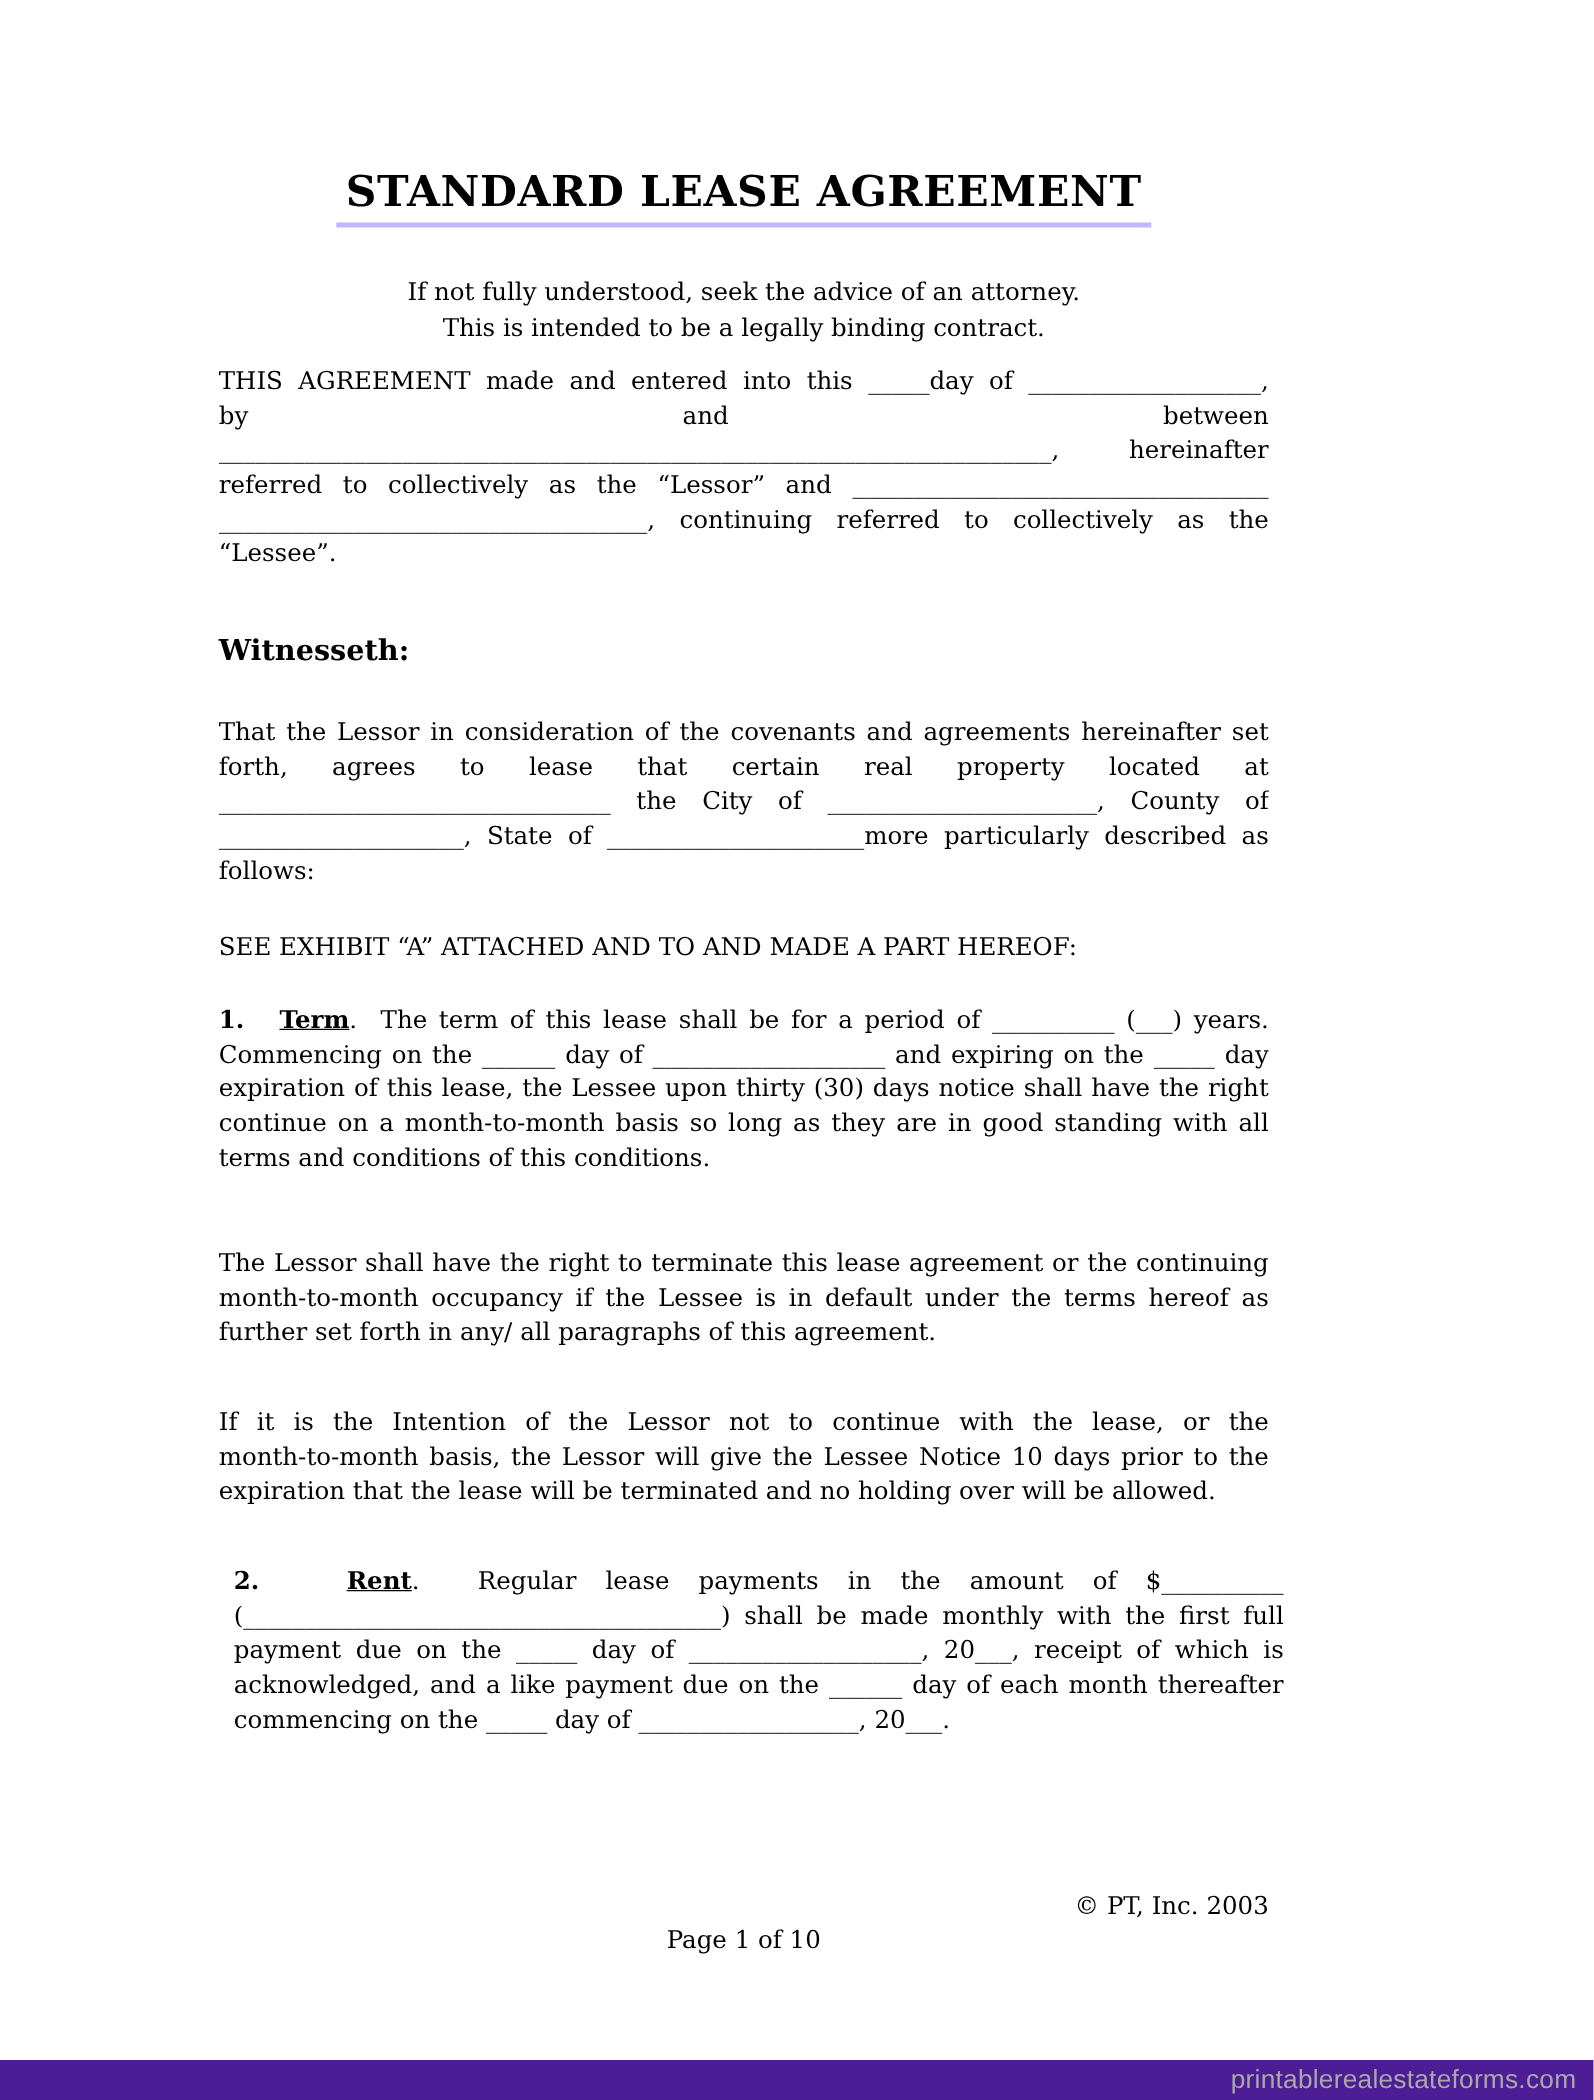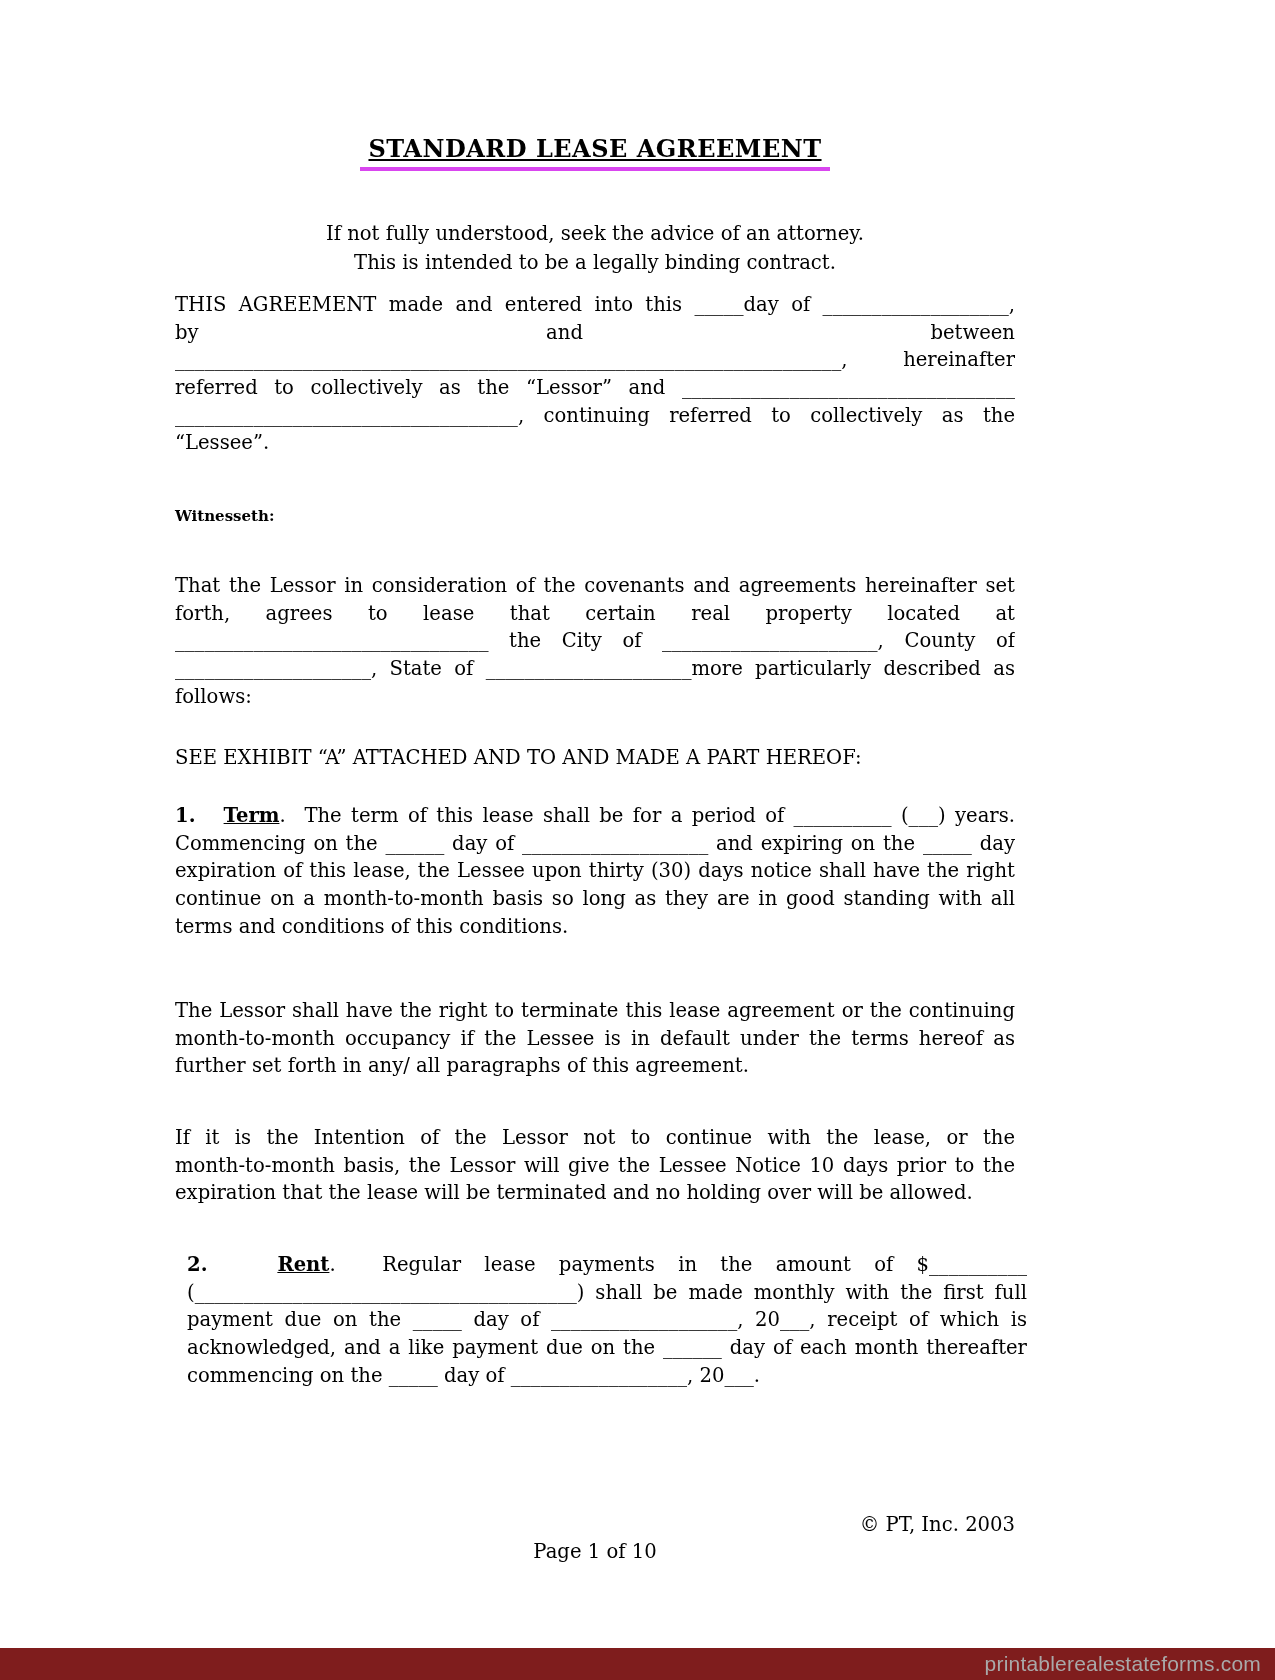--- a/index.html
+++ b/index.html
@@ -11,62 +11,61 @@
     overflow: hidden;
     font-family: "DejaVu Serif", "Liberation Serif", serif;
     color: #000000;
     font-size: 19.6px;
   }
   .block { position: absolute; left: 175px; width: 840px; }
 
   .title-wrap { top: 134px; text-align: center; }
   .title-text {
     display: inline-block;
-    font-size: 24px;
+    font-size: 34px;
     font-weight: bold;
     letter-spacing: 0.5px;
-    border-bottom: 4px solid #d946ef;
+    border-bottom: 4px solid #c4b5fd;
     padding: 0 8px 4px 8px;
     white-space: nowrap;
-    text-decoration: underline;
   }
 
   .subtitle { top: 220px; line-height: 28.5px; }
   .subtitle .line { text-align: center; }
 
   .para { line-height: 27.7px; }
   .para .line {
     text-align: justify;
     text-align-last: justify;
     height: 27.7px;
     overflow: hidden;
   }
   .para .line.last { text-align-last: left; }
 
   .p-opening       { top: 291px; }
-  .h-witnesseth    { top: 507px; font-size: 15px; font-weight: bold; }
+  .h-witnesseth    { top: 507px; font-size: 23px; font-weight: bold; }
   .p-consideration { top: 572px; }
   .p-exhibit       { top: 744px; }
   .p-term          { top: 802px; }
   .p-terminate     { top: 997px; }
   .p-intention     { top: 1124px; }
   .p-rent          { top: 1251px; margin-left: 12px; }
   .p-proration     { top: 1411px; }
 
   .b { font-weight: bold; }
   .u { text-decoration: underline; }
 
   .copyright { top: 1513px; text-align: right; }
   .pagenum   { top: 1540px; text-align: center; }
 
   .watermark-bar {
     position: absolute;
     left: 0; top: 1648px;
     width: 1275px; height: 32px;
-    background: #7f1d1d;
+    background: #4c1d95;
     display: flex;
     align-items: center;
     justify-content: flex-end;
     padding-right: 14px;
     box-sizing: border-box;
   }
   .watermark-bar .site {
     font-family: "Liberation Sans", "DejaVu Sans", sans-serif;
     font-size: 21px;
     color: #a9a9a9;

